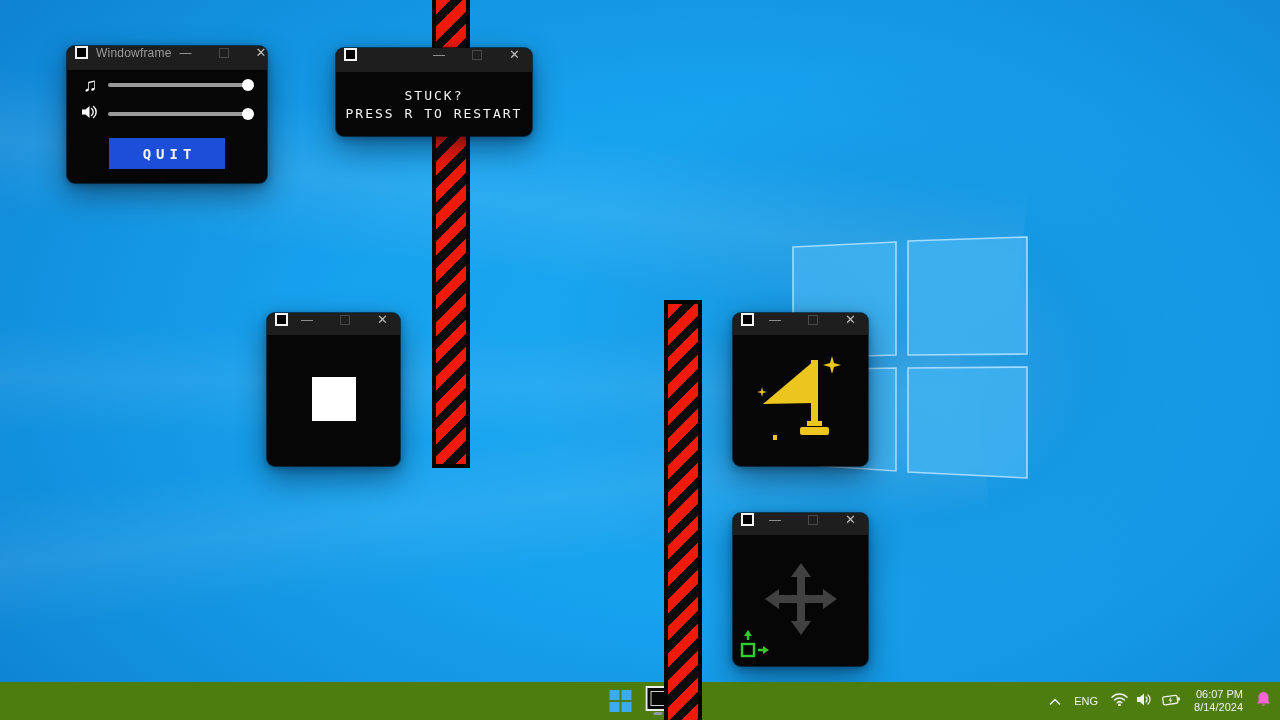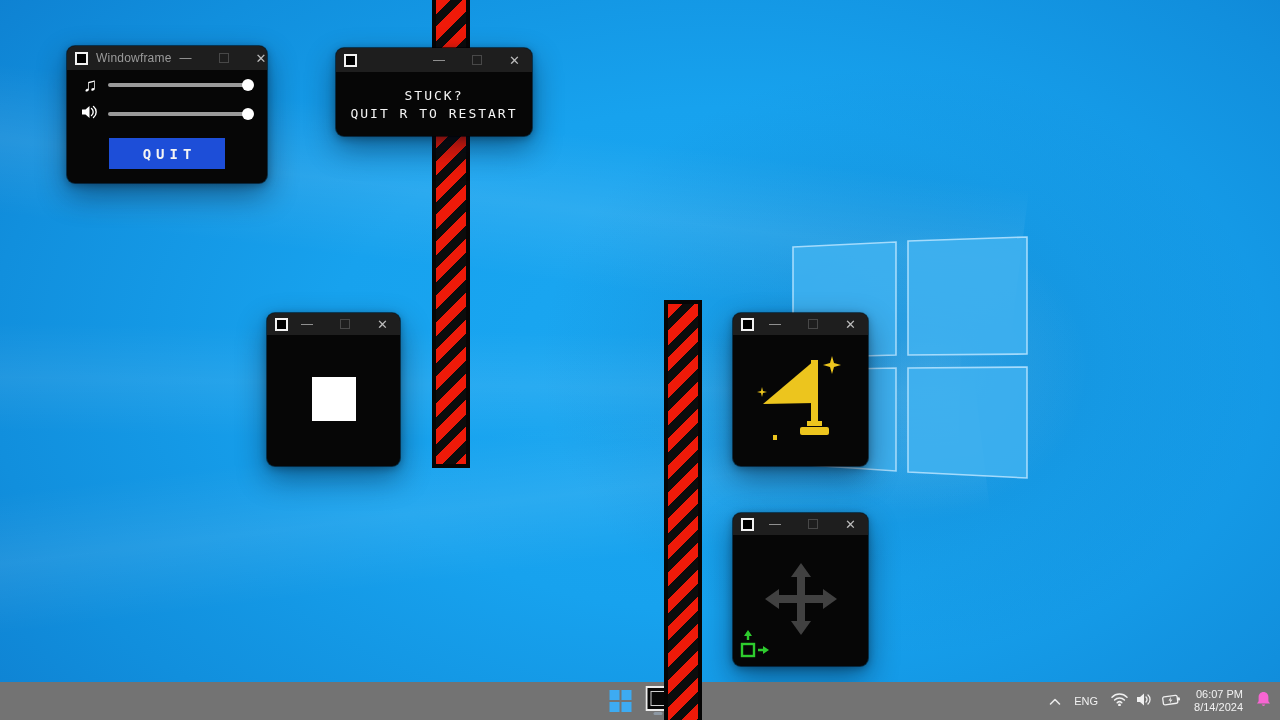--- a/index.html
+++ b/index.html
@@ -30,21 +30,21 @@
     border-left:4px solid #050505; border-right:4px solid #050505;
     background:repeating-linear-gradient(135deg, #ef1a09 0 10px, #0c0c0c 10px 19px);
   }
   .hazard1 { left:432px; top:0; height:468px; border-bottom:4px solid #050505; z-index:2; }
   .hazard2 { left:664px; top:300px; height:420px; border-top:4px solid #050505; z-index:6; }
 
   
   .window { position:absolute; background:#060606; border-radius:8px;
     box-shadow:0 12px 30px rgba(0,10,30,.45), 0 2px 8px rgba(0,0,0,.35), 0 0 0 1px rgba(0,0,0,.55);
     overflow:hidden; z-index:4; }
-  .titlebar { height:24px; background:#1e1e1e; display:flex; align-items:center;
+  .titlebar { height:24px; background:#1e1e1e; display:flex; align-items:flex-start;
     padding:0 12px 0 8px; gap:8px; }
   .small .titlebar { height:22px; }
   .frame-ico { width:13px; height:13px; border:2px solid #f2f2f2; background:#000; flex:0 0 auto; }
   .title-text { color:#9b9b9b; font-size:12px; letter-spacing:.2px; }
   .controls { margin-left:auto; display:flex; align-items:center; gap:27px; }
   .ctl { color:#9f9f9f; font-size:12px; line-height:1; cursor:default; }
   .ctl-max { width:10px; height:10px; border:1px solid #484848; }
   .ctl-close { font-size:13px; color:#bdbdbd; }
 
   .pixel { font-family:"DejaVu Sans Mono", monospace; font-weight:normal; color:#f4f4f4; }
@@ -75,21 +75,21 @@
   .goal-body { position:absolute; inset:22px 0 0 0; display:flex; align-items:center; justify-content:center; }
 
   
   .w-move { left:733px; top:513px; width:135px; height:153px; }
   .move-body { position:absolute; inset:22px 0 0 0; }
   .move-arrows { position:absolute; left:32px; top:28px; }
   .move-legend { position:absolute; left:6px; bottom:6px; }
 
   
   .taskbar { position:absolute; left:0; bottom:0; width:1280px; height:38px;
-    background:#737373; z-index:5; }
+    background:#4d7c0f; z-index:5; }
   .tb-center { position:absolute; left:50%; top:0; height:100%; transform:translateX(-50%);
     display:flex; align-items:center; gap:13px; }
   .start-btn { width:22px; height:22px; display:grid; grid-template-columns:10px 10px;
     grid-template-rows:10px 10px; gap:2px; cursor:pointer; }
   .start-btn span { background:#3dabf2; }
   .app-task { position:relative; width:26px; height:30px; display:flex; flex-direction:column;
     align-items:center; cursor:pointer; }
   .app-ico-frame { width:25px; height:25px; border:2px solid #ececec; background:#070707; position:relative; }
   .app-ico-frame::after { content:""; position:absolute; inset:3px; border:1px solid #cfcfcf; }
   .task-indicator { margin-top:1px; width:9px; height:3px; border-radius:2px; background:#8d98a3; }
@@ -153,21 +153,21 @@
   <div class="titlebar">
     <span class="frame-ico"></span>
     <span class="controls">
       <span class="ctl">—</span>
       <span class="ctl ctl-max"></span>
       <span class="ctl ctl-close">✕</span>
     </span>
   </div>
   <div class="hint-body">
     <div class="pixel hint-line">STUCK?</div>
-    <div class="pixel hint-line">QUIT R TO RESTART</div>
+    <div class="pixel hint-line">PRESS R TO RESTART</div>
   </div>
 </div>
 
 <div class="window w-player small">
   <div class="titlebar">
     <span class="frame-ico"></span>
     <span class="controls">
       <span class="ctl">—</span>
       <span class="ctl ctl-max"></span>
       <span class="ctl ctl-close">✕</span>

